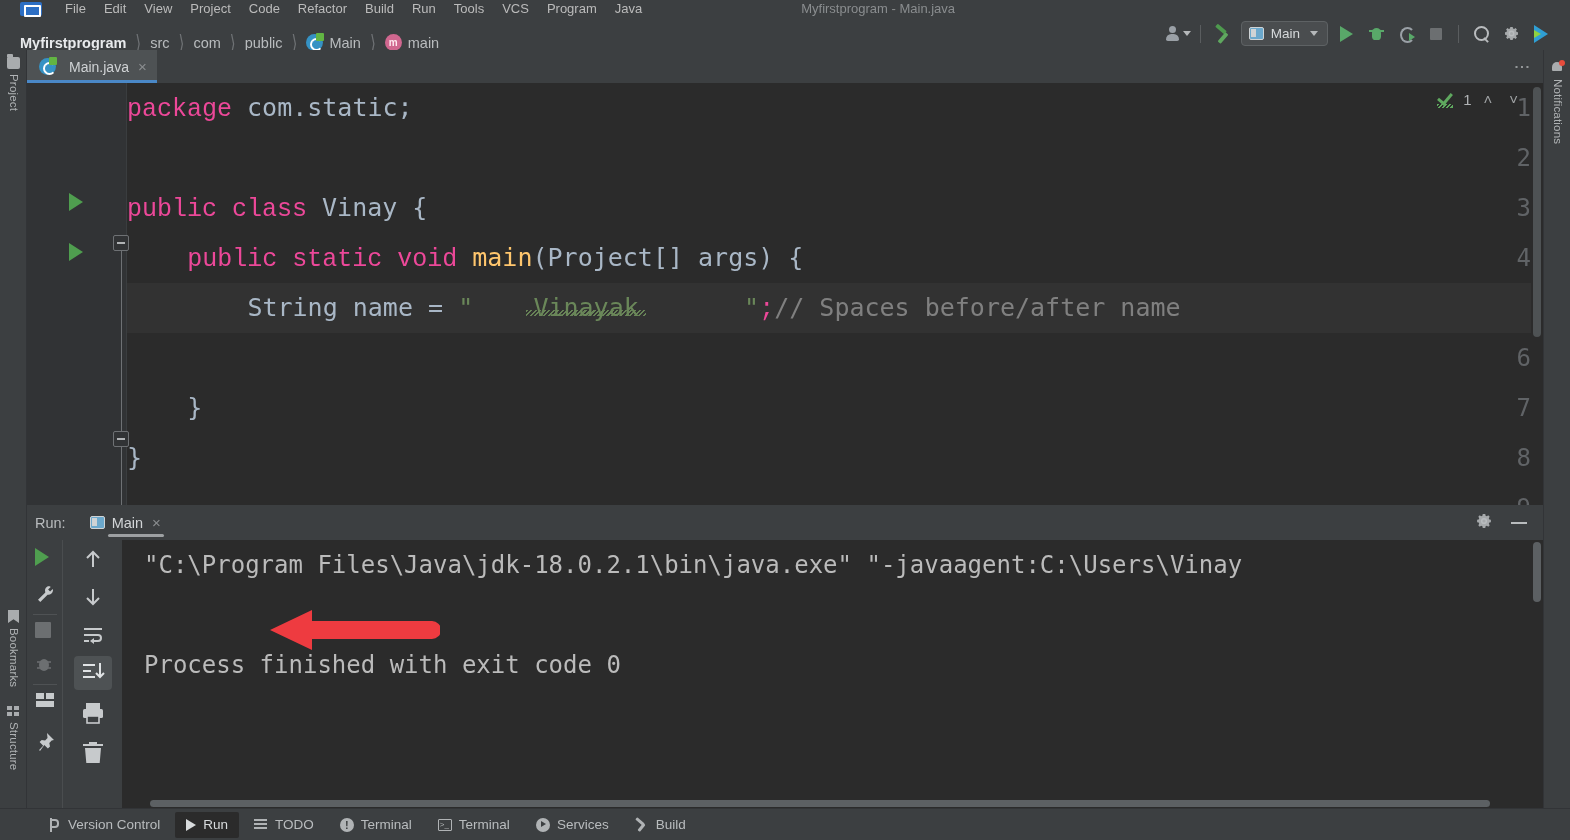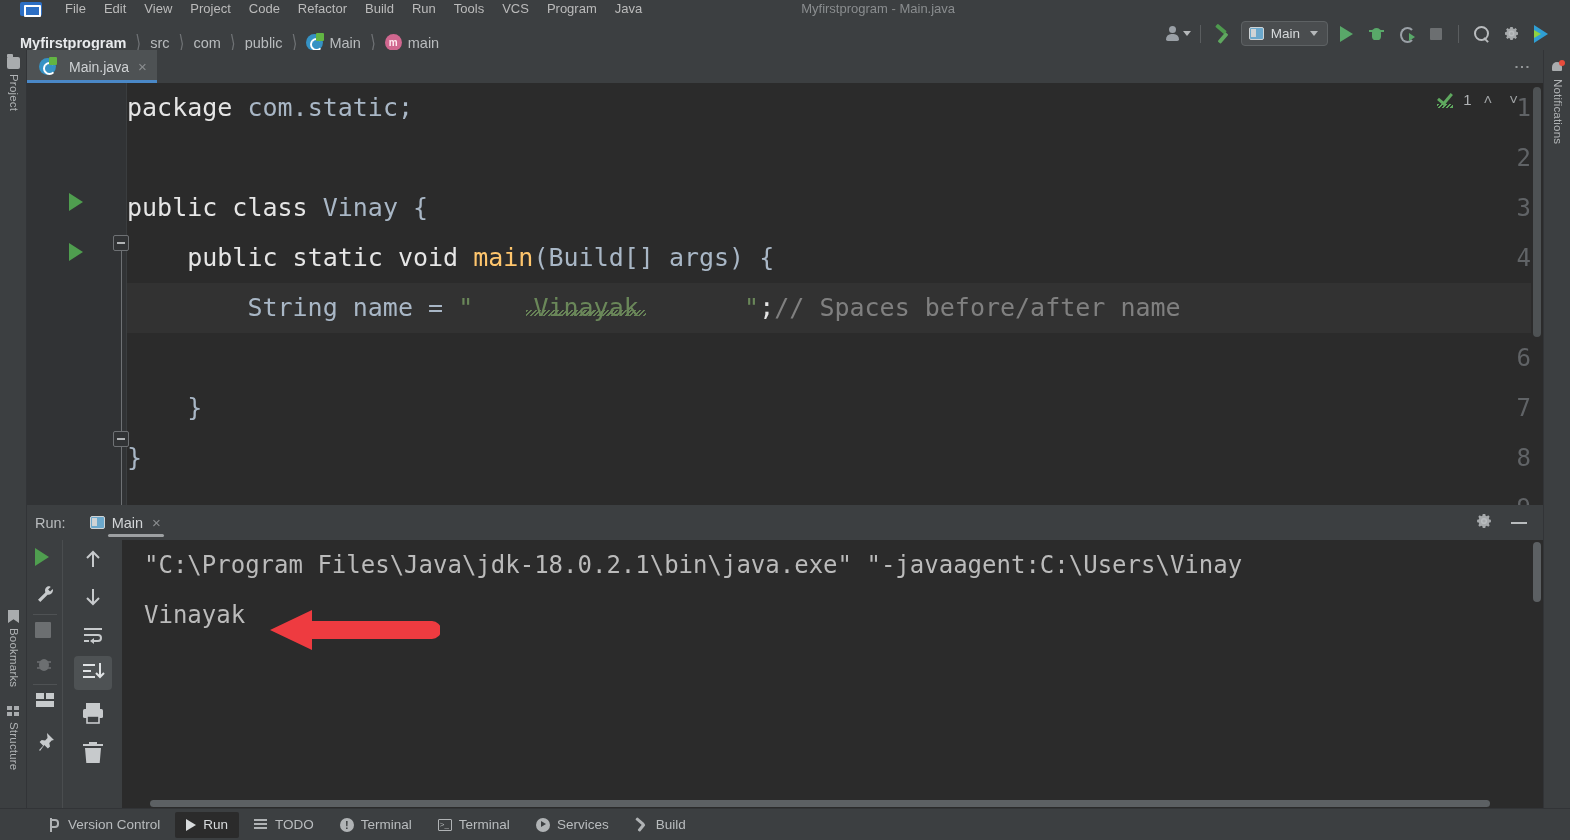--- a/index.html
+++ b/index.html
@@ -205,21 +205,21 @@
   .line {
     position: relative; height: 50px; line-height: 50px;
     font-family: "DejaVu Sans Mono", "Liberation Mono", monospace;
     font-size: 25px; white-space: pre; color: #a9b7c6;
   }
   .lnum {
     position: absolute; right: 0; width: 72px; text-align: right; padding-right: 12px;
     font-family: "DejaVu Sans Mono", "Liberation Mono", monospace;
     font-size: 24px; color: #606366; height: 50px; line-height: 50px;
   }
-  .kw   { color: #e5e5e5; }
+  .kw   { color: #ec4899; font-family: Liberation Mono, monospace; }
   .str  { color: #6a8759; }
   .cmt  { color: #808080; }
   .stat { color: #9876aa; font-style: italic; }
   .mname{ color: #ffc66d; }
   .plain{ color: #a9b7c6; }
   .squiggle {
     position: absolute; height: 6px; left: 0; bottom: 6px; width: 100%;
     background-image: repeating-linear-gradient(135deg, #6a8759 0 1.6px, transparent 1.6px 3.2px);
     opacity: .95;
   }
@@ -506,21 +506,21 @@
     <div class="lnum" style="top:300px;">7</div>
     <div class="lnum" style="top:350px;">8</div>
     <div class="lnum" style="top:400px;">9</div>
 
     <div class="code-area">
       <div class="line-hl" style="top:200px;"></div>
       <div id="code-lines">
           <div class="line"><span class="kw">package </span><span class="plain">com.static;</span></div>
           <div class="line"></div>
           <div class="line"><span class="kw">public class </span><span class="plain">Vinay {</span></div>
-          <div class="line"><span class="plain">    </span><span class="kw">public static void </span><span class="mname">main</span><span class="plain">(Build[] args) {</span></div>
+          <div class="line"><span class="plain">    </span><span class="kw">public static void </span><span class="mname">main</span><span class="plain">(Project[] args) {</span></div>
           <div class="line"><span class="plain">        String name = </span><span class="str" style="position: relative;">"    Vinayak       "<span class="squiggle" style="left: 4.5ch; width: 8ch;"></span></span><span class="kw">;</span><span class="cmt">// Spaces before/after name</span></div>
           <div class="line"></div>
           <div class="line"><span class="plain">    }</span></div>
           <div class="line"><span class="plain">}</span></div>
         </div>
     </div>
 
     <div class="inspect-widget">
       <span class="ins-check"></span>
       <span class="ins-count">1</span>
@@ -619,22 +619,22 @@
       </div>
       <div class="rbtn2" style="top:200px;">
         <svg width="26" height="26" viewBox="0 0 26 26">
           <path fill="#c7cacc" d="M9 2h8v2h6v2H3V4h6V2zM5 8h16l-1.3 15H6.3L5 8z"></path>
         </svg>
       </div>
     </div>
 
     <div class="console">
       <div class="cline">"C:\Program Files\Java\jdk-18.0.2.1\bin\java.exe" "-javaagent:C:\Users\Vinay</div>
-      <div class="cline">Vinayak</div>
       <div class="cline"></div>
+      <div class="cline">Process finished with exit code 0</div>
       <div class="console-scroll-track">
         <div class="console-scroll-thumb"></div>
       </div>
     </div>
     <div class="console-hscroll">
       <div class="console-hthumb"></div>
     </div>
   </div>
 
   <svg class="red-arrow" viewBox="0 0 172 44">

